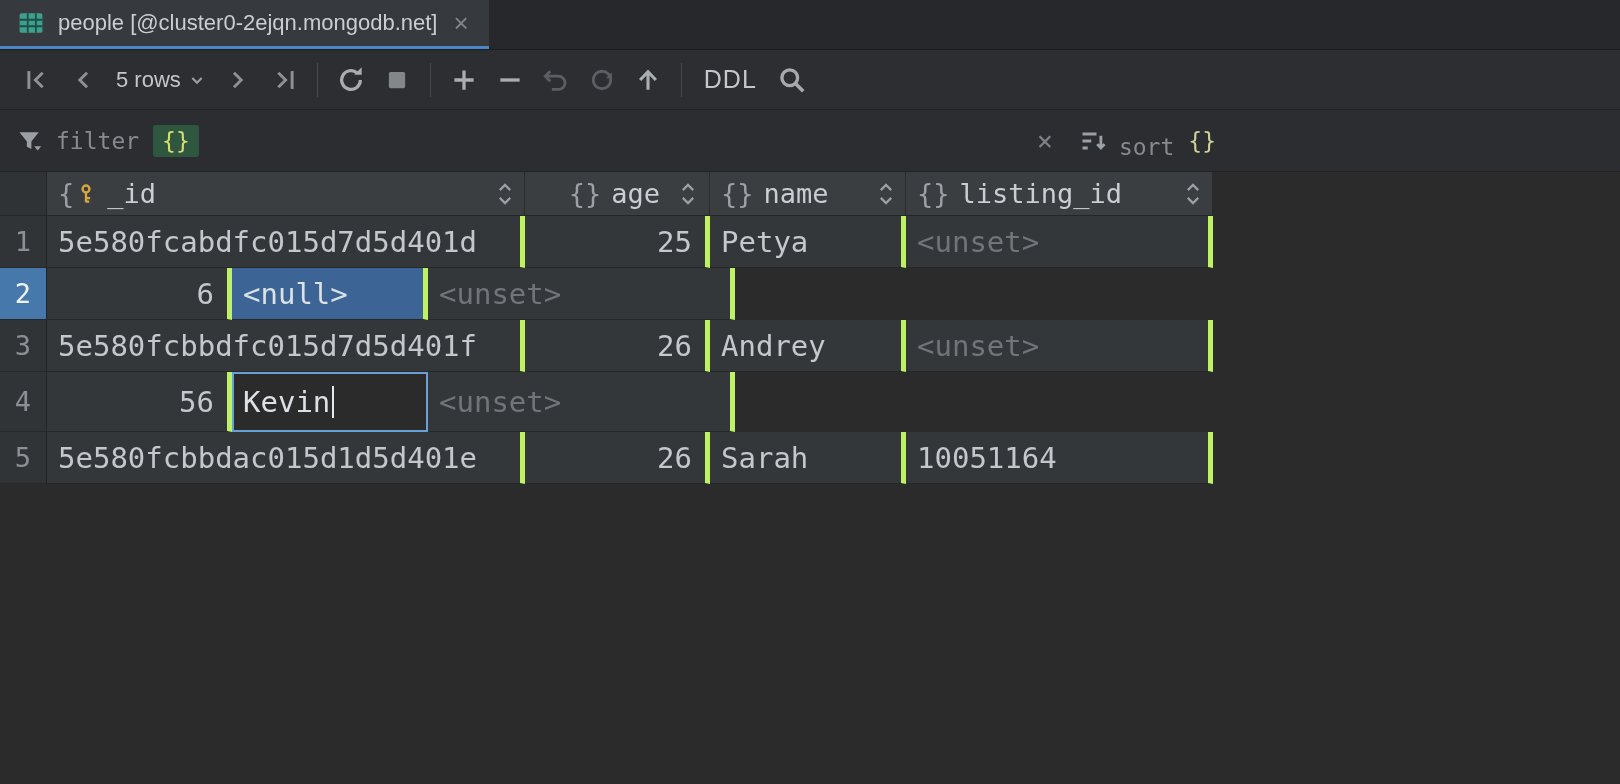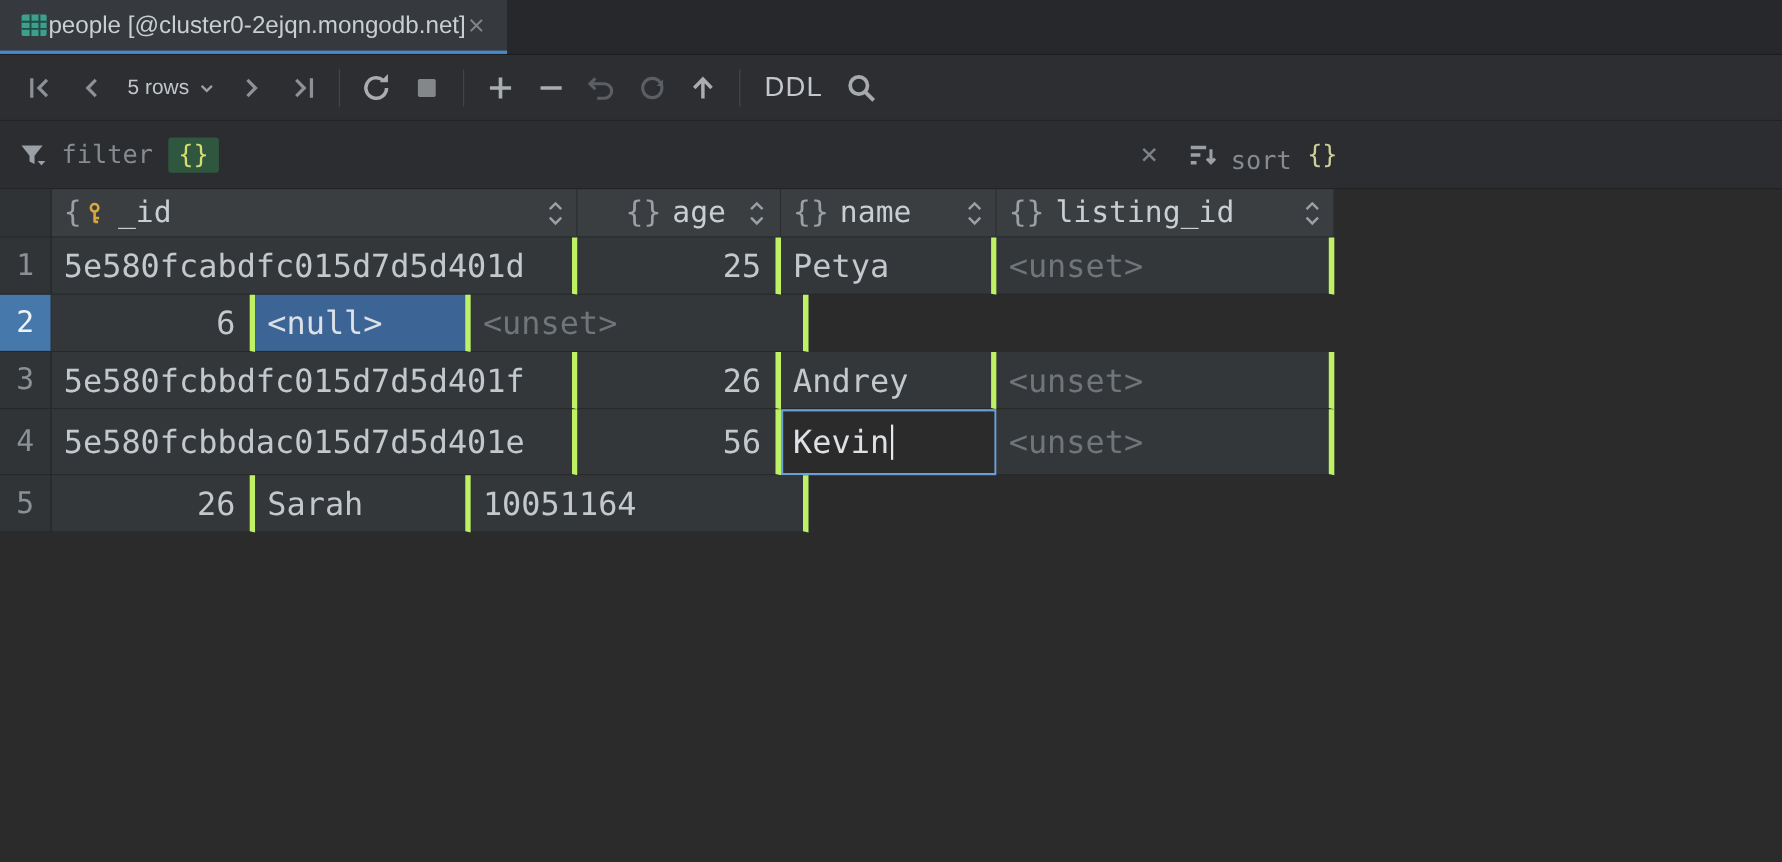--- a/index.html
+++ b/index.html
@@ -4,29 +4,29 @@
 <style>
   * { margin:0; padding:0; box-sizing:border-box; }
   body { background:#1e1e1e; }
   .window {
     position:relative; width:1620px; height:784px; background:#2b2b2b;
     overflow:hidden; font-family:"Liberation Sans","DejaVu Sans",sans-serif;
   }
   
   .tabbar { height:50px; background:#26282b; display:flex; align-items:stretch; border-bottom:1px solid #1b1d1f; }
   .tab {
-    display:flex; align-items:center; padding:0 18px;
+    display:flex; align-items:center; gap:14px; padding:0 18px;
     background:#36393d; border-bottom:3px solid #4a88c7;
   }
   .tab-title { font-size:22px; color:#c9ced3; white-space:nowrap; }
   .tab-close { font-size:26px; color:#7f8489; line-height:1; cursor:default; padding:0 2px; }
   
   .toolbar { height:60px; background:#2c2e31; display:flex; align-items:center; padding:0 14px; border-bottom:1px solid #202224; }
   .tbtn { min-width:46px; height:46px; display:flex; align-items:center; justify-content:center; border-radius:4px; }
-  .rows-select { display:flex; align-items:center; gap:8px; padding:0 10px; height:46px; color:#c3c7cb; font-size:19px; white-space:nowrap; }
+  .rows-select { display:flex; align-items:center; gap:8px; padding:0 10px; height:46px; color:#c3c7cb; font-size:22px; white-space:nowrap; }
   .sep { width:1px; height:34px; background:#45484b; margin:0 10px; }
   .ddl { color:#c3c7cb; font-size:25px; padding:0 12px; letter-spacing:1px; }
   
   .filterbar {
     height:62px; background:#2b2d30; display:flex; align-items:center; padding:0 16px;
     font-family:"DejaVu Sans Mono","Liberation Mono",monospace; font-size:23px; border-bottom:1px solid #212325;
   }
   .filter-inner { width:1200px; display:flex; align-items:center; }
   .filter-label { color:#868b90; margin:0 14px 0 12px; }
   .filter-badge { background:#2f5740; color:#d6dd6e; padding:3px 9px; border-radius:3px; }
@@ -263,31 +263,31 @@
     <div class="grow">
       <div class="cell gutter">3</div>
       <div class="cell c-id">5e580fcbbdfc015d7d5d401f</div>
       <div class="cell c-age">26</div>
       <div class="cell c-name">Andrey</div>
       <div class="cell c-listing unset">&lt;unset&gt;</div>
     </div>
 
     <div class="grow editing-row">
       <div class="cell gutter">4</div>
-      <div class="cell c-id">5e580fcbbdac015d7d5d401e</div>
       <div class="cell c-age">56</div>
       <div class="cell c-name edit-cell">
         <span>Kevin</span>
           <span class="caret"></span>
       </div>
       <div class="cell c-listing unset">&lt;unset&gt;</div>
     </div>
 
     <div class="grow">
       <div class="cell gutter">5</div>
+      <div class="cell c-id">5e580fcbbdac015d1d5d401e</div>
       <div class="cell c-age">26</div>
       <div class="cell c-name">Sarah</div>
       <div class="cell c-listing">10051164</div>
     </div>
 
   </div>
 
 </div>
 
 </body></html>

